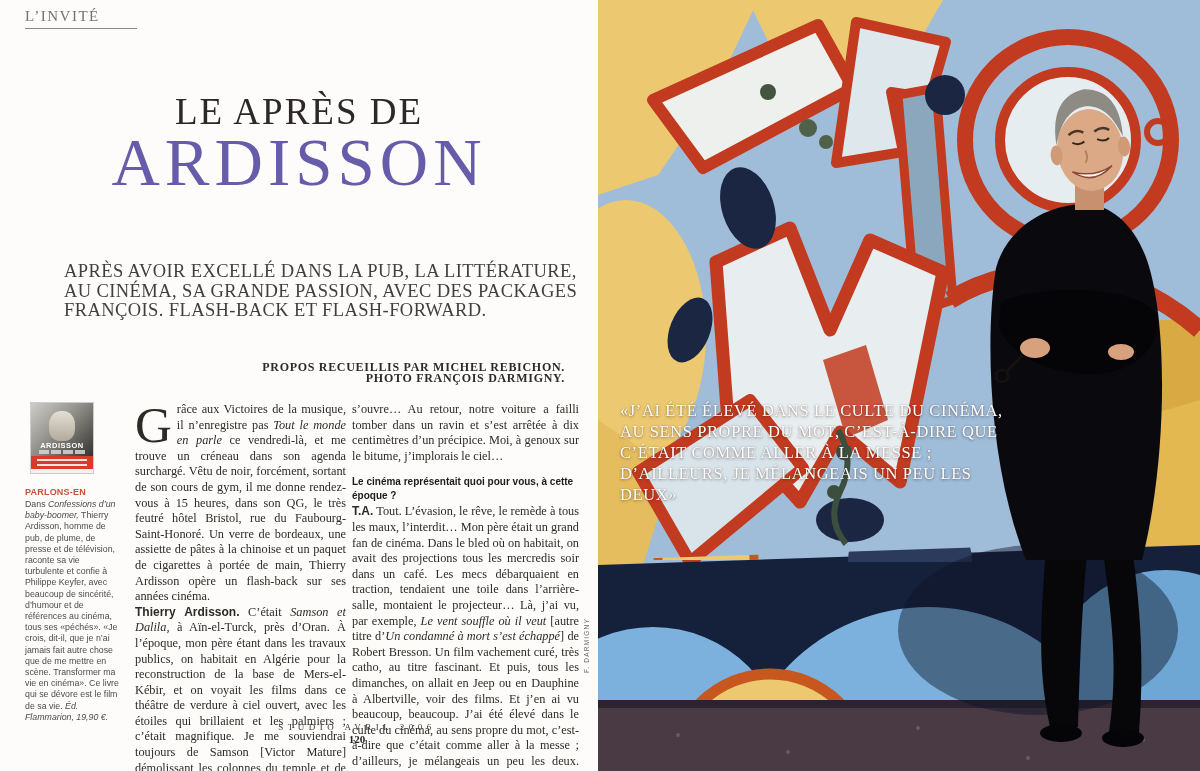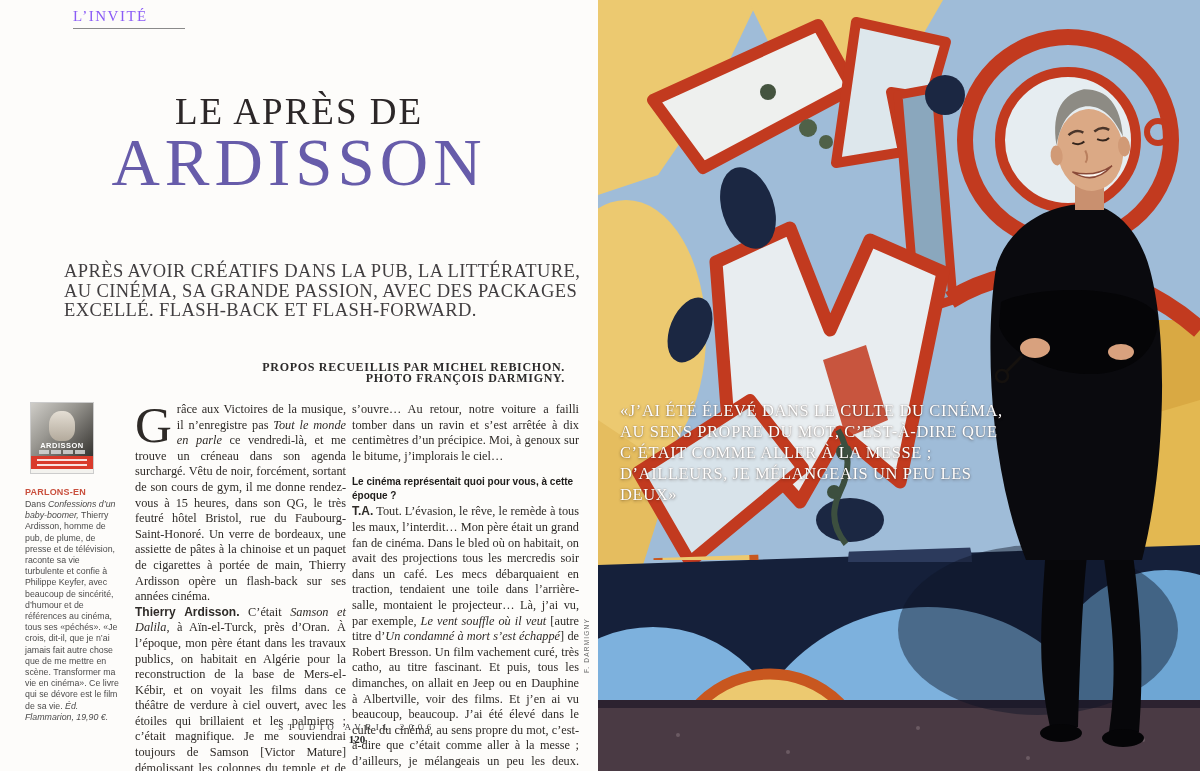--- a/index.html
+++ b/index.html
@@ -7,22 +7,22 @@
   .spread {
     position:relative; width:1200px; height:771px; margin:0 auto;
     background:#fdfcfa; overflow:hidden;
     font-family:"Liberation Serif","DejaVu Serif",serif;
   }
   
   .left-page { position:absolute; left:0; top:0; width:598px; height:771px; background:#fdfcfa; }
 
   .kicker {
     position:absolute; left:25px; top:8px; width:112px;
-    font-size:15px; letter-spacing:1.5px; color:#8b5cf6;
-    border-bottom:1px solid #8a8a8a; padding-bottom:3px;margin-left:48px;
+    font-size:15px; letter-spacing:1.5px; color:#737373;
+    border-bottom:1px solid #8a8a8a; padding-bottom:3px;
   }
 
   .headline { position:absolute; left:0; top:92px; width:598px; text-align:center; }
   .hl1 { font-size:37px; letter-spacing:2px; color:#2c2728; line-height:40px; }
   .hl2 { font-size:50px; letter-spacing:27px; color:#b0549c; line-height:50px; margin-top:1px; text-indent:14px; }
   .hl3 { font-size:67px; letter-spacing:5px; color:#675caa; line-height:62px; margin-top:-1px; }
 
   .standfirst { position:absolute; left:64px; top:262px; width:520px; }
   .standfirst div { font-size:18.5px; line-height:19.5px; letter-spacing:0.4px; color:#413e40; }
 
@@ -84,23 +84,23 @@
   <div class="left-page">
 
     <div class="kicker">L’INVITÉ</div>
 
     <div class="headline">
       <div class="hl1">LE APRÈS DE</div>
       <div class="hl3">ARDISSON</div>
     </div>
 
     <div class="standfirst">
-      <div>APRÈS AVOIR CRÉATIFS DANS LA PUB, LA LITTÉRATURE,</div>
+      <div>APRÈS AVOIR EXCELLÉ DANS LA PUB, LA LITTÉRATURE,</div>
       <div>AU CINÉMA, SA GRANDE PASSION, AVEC DES PACKAGES</div>
-      <div>EXCELLÉ. FLASH-BACK ET FLASH-FORWARD.</div>
+      <div>FRANÇOIS. FLASH-BACK ET FLASH-FORWARD.</div>
     </div>
 
     <div class="byline">
       <div>PROPOS RECUEILLIS PAR MICHEL REBICHON.</div>
       <div>PHOTO FRANÇOIS DARMIGNY.</div>
     </div>
 
     <div class="sidebar">
       <div class="book-cover">
         <div class="cover-photo"></div>

